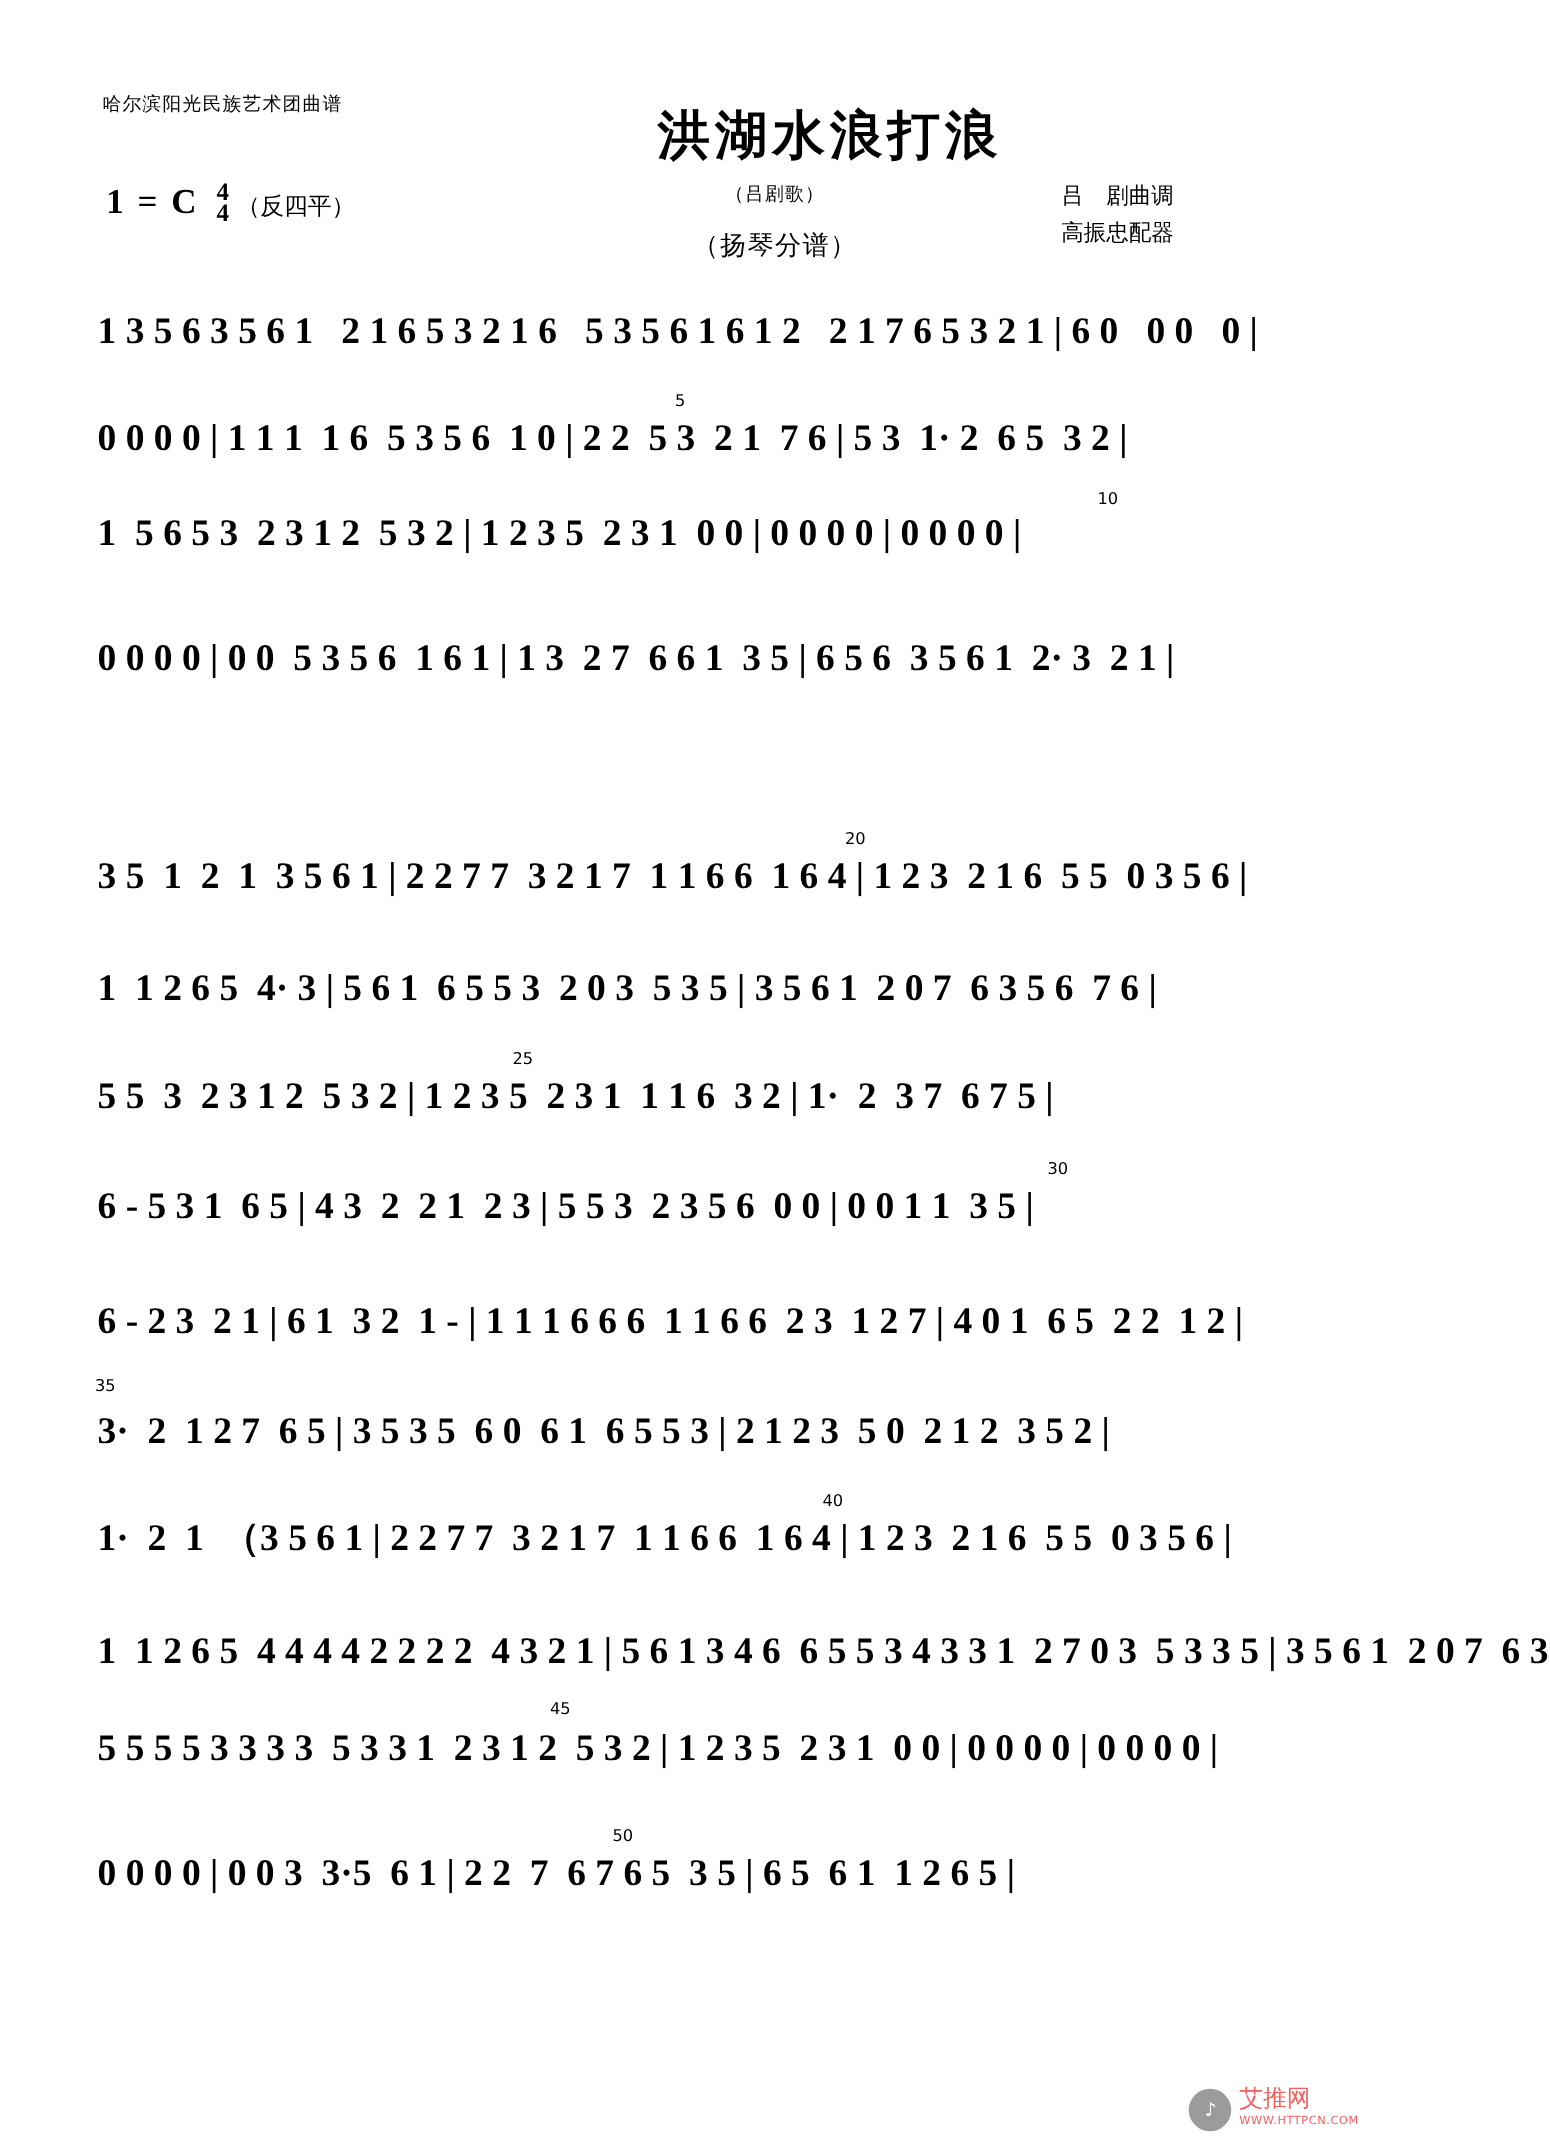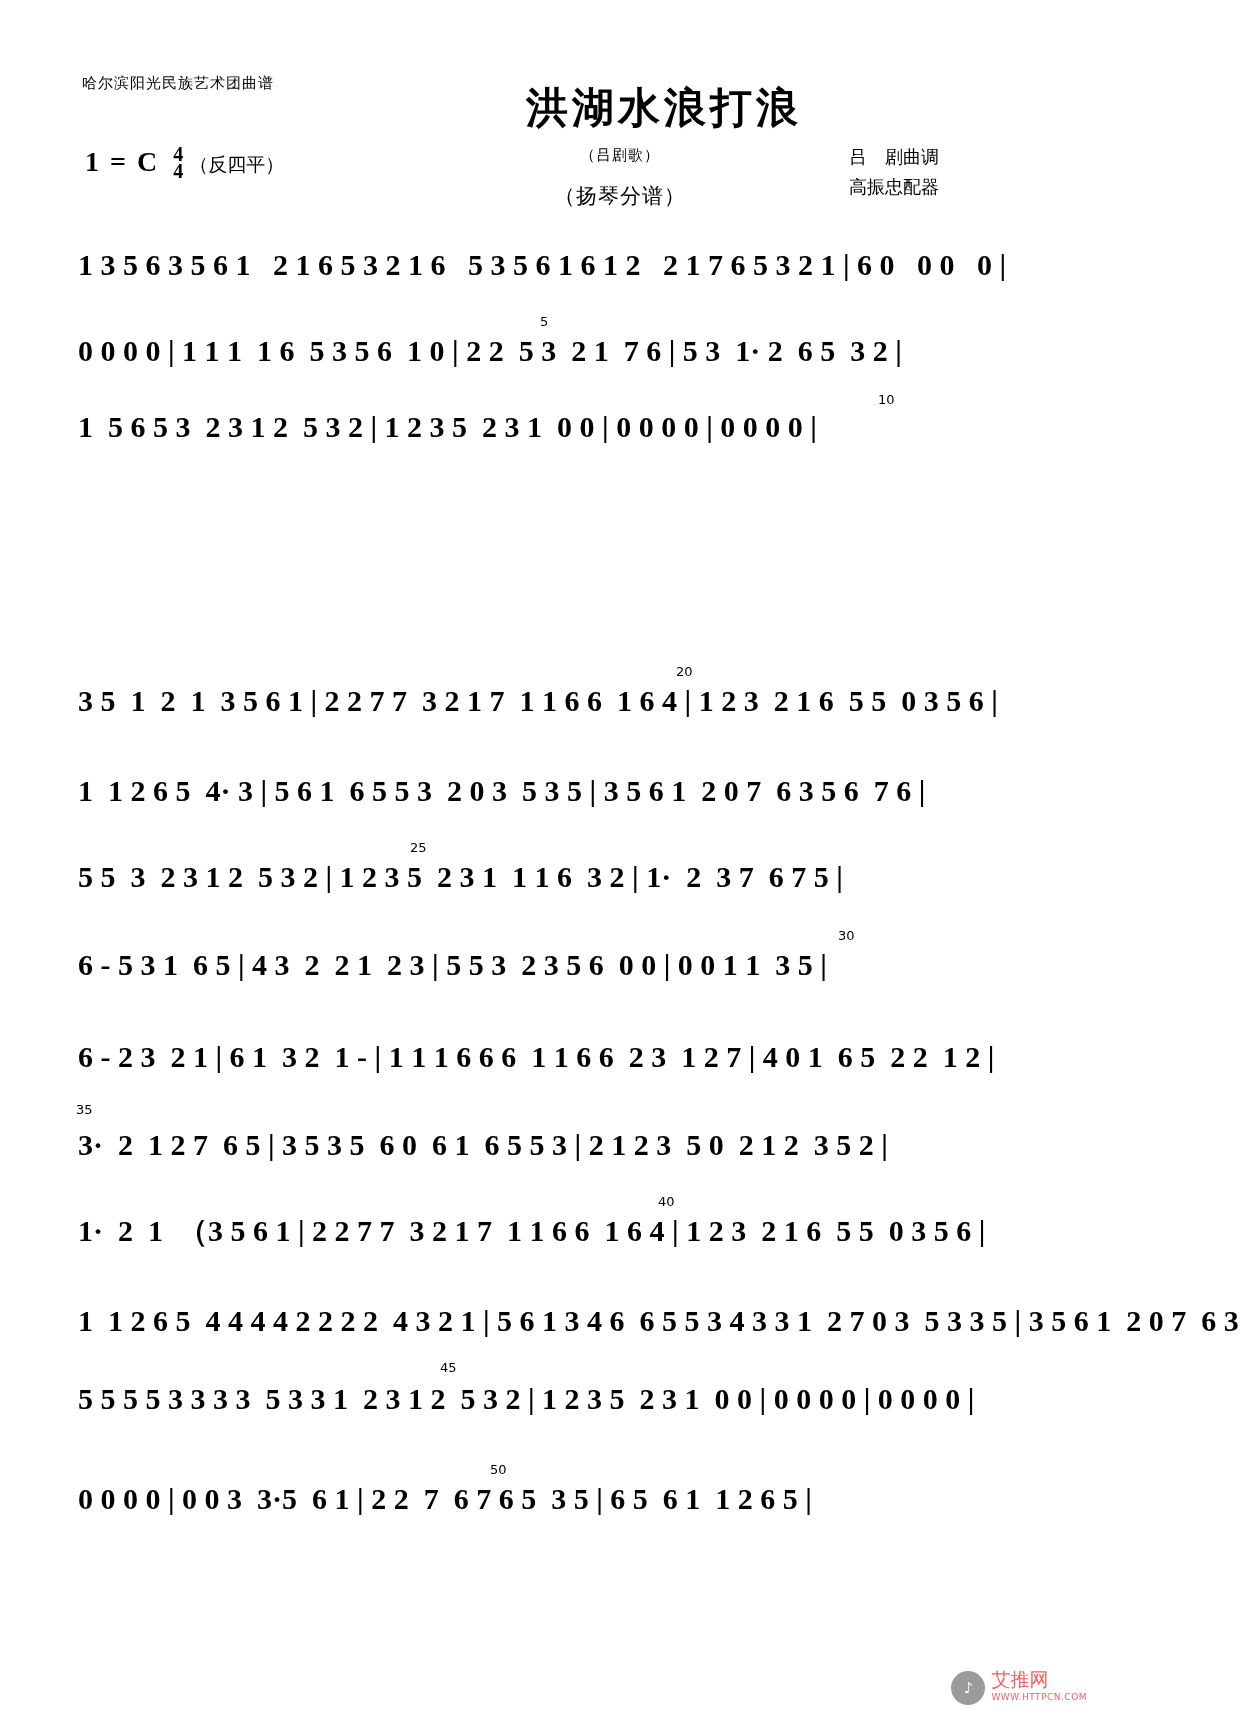--- a/index.html
+++ b/index.html
@@ -193,20 +193,24 @@
   <div class="staff" style="top:318px">
     <span class="measure-no" style="left:462px;top:-4px">5</span>
     <div class="notes">0 0 0 0 | 1 1 1  1 6  5 3 5 6  1 0 | 2 2  5 3  2 1  7 6 | 5 3  1· 2  6 5  3 2 |</div>
   </div>
 
   <div class="staff" style="top:394px">
     <span class="measure-no" style="left:800px;top:-2px">10</span>
     <div class="notes">1  5 6 5 3  2 3 1 2  5 3 2 | 1 2 3 5  2 3 1  0 0 | 0 0 0 0 | 0 0 0 0 |</div>
   </div>
 
+  <div class="staff" style="top:494px">
+    <span class="measure-no" style="left:-2px;top:0px"></span>
+    <div class="notes">0 0 0 0 | 0 0  5 3 5 6  1 6 1 | 1 3  2 7  6 6 1  3 5 | 6 5 6  3 5 6 1  2· 3  2 1 |</div>
+  </div>
 
 
   <div class="staff" style="top:668px">
     <span class="measure-no" style="left:598px;top:-4px">20</span>
     <div class="notes">3 5  1  2  1  3 5 6 1 | 2 2 7 7  3 2 1 7  1 1 6 6  1 6 4 | 1 2 3  2 1 6  5 5  0 3 5 6 |</div>
   </div>
 
   <div class="staff" style="top:758px">
     <span class="measure-no" style="left:-2px;top:0px"></span>
     <div class="notes">1  1 2 6 5  4· 3 | 5 6 1  6 5 5 3  2 0 3  5 3 5 | 3 5 6 1  2 0 7  6 3 5 6  7 6 |</div>

